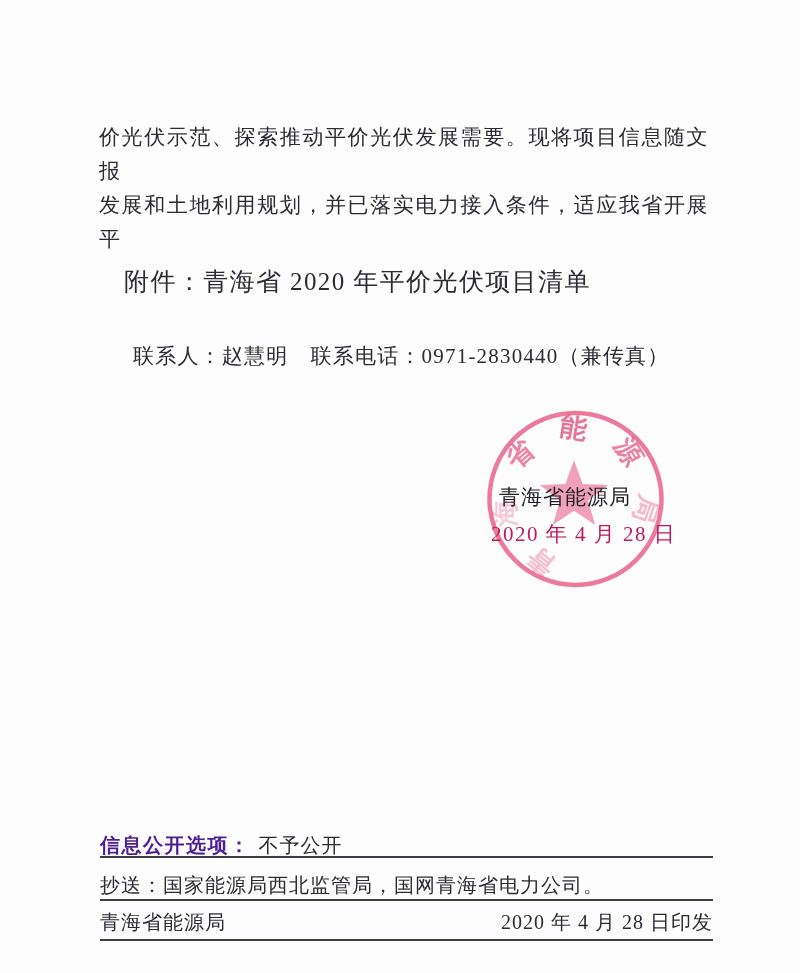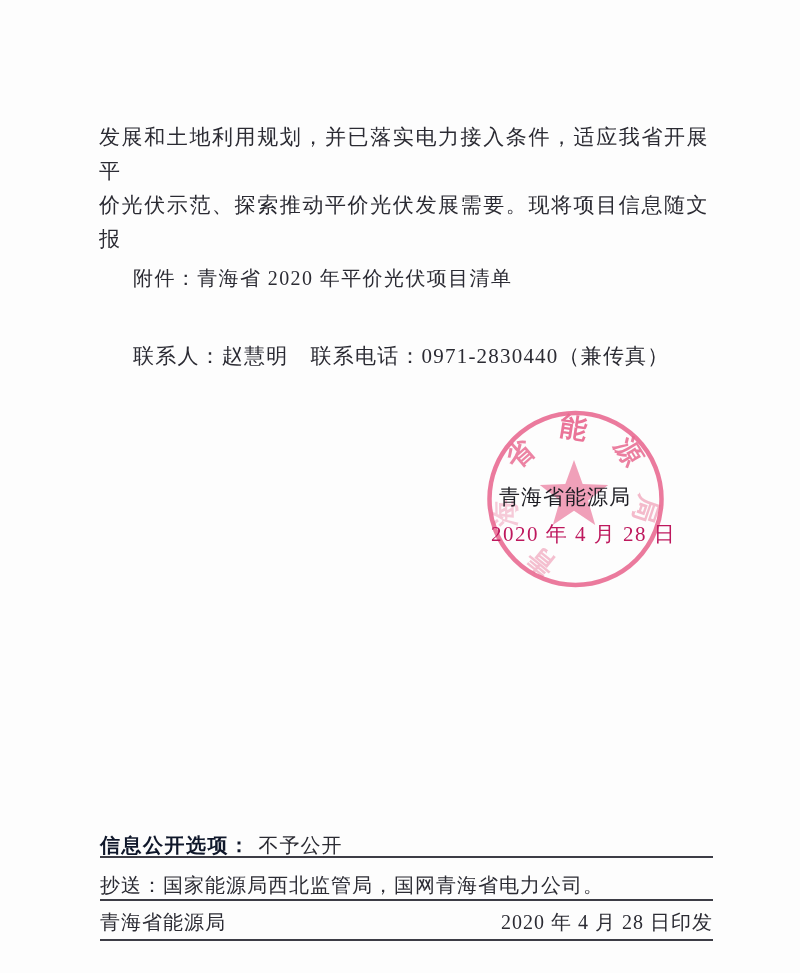--- a/index.html
+++ b/index.html
@@ -12,22 +12,22 @@
     color:#2b2b33;
   }
   .page{position:absolute;inset:0;}
 
   
   .body-text{
     position:absolute;left:99px;top:120px;width:620px;
     font-size:21px;line-height:34px;letter-spacing:1.6px;
   }
   .attachment{
-    position:absolute;left:133px;top:265px;
-    font-size:20px;letter-spacing:1.4px;
+    position:absolute;left:124px;top:265px;
+    font-size:25px;letter-spacing:1.4px;
   }
   .contact{
     position:absolute;left:133px;top:342px;
     font-size:21px;letter-spacing:1.2px;
   }
 
   
   .seal{position:absolute;left:470px;top:399px;width:212px;height:212px;}
   .seal svg{display:block;}
   .seal-arc-text{font-family:"Liberation Serif","DejaVu Serif",serif;font-size:27px;font-weight:700;letter-spacing:26px;}
@@ -41,21 +41,21 @@
     font-size:21px;letter-spacing:1.5px;color:#be185d;
   }
 
   
   .disclosure{
     position:absolute;left:100px;top:832px;
     font-size:20px;letter-spacing:1px;
   }
   .disclosure .label{
     font-family:"Liberation Sans","DejaVu Sans",sans-serif;
-    font-weight:700;letter-spacing:1.5px;color:#0f172a;
+    font-weight:700;letter-spacing:1.5px;color:#4c1d95;
   }
   .disclosure .value{padding-left:8px;}
   .rule{position:absolute;left:100px;width:613px;background:#3d3d46;}
   .rule1{top:856px;height:2px;}
   .rule2{top:899px;height:2px;}
   .rule3{top:939px;height:2px;}
   .cc-line{
     position:absolute;left:100px;top:872px;
     font-size:20px;letter-spacing:1px;
   }
@@ -64,22 +64,22 @@
     display:flex;justify-content:space-between;
     font-size:20px;letter-spacing:1px;
   }
 </style>
 </head>
 <body>
 
 <div class="page">
 
   <div class="body-text">
+    <div>价光伏示范、探索推动平价光伏发展需要。现将项目信息随文报</div>
     <div>发展和土地利用规划，并已落实电力接入条件，适应我省开展平</div>
-    <div>价光伏示范、探索推动平价光伏发展需要。现将项目信息随文报</div>
   </div>
 
   <div class="attachment">附件：青海省 2020 年平价光伏项目清单</div>
 
   <div class="contact">联系人：赵慧明　联系电话：0971-2830440（兼传真）</div>
 
   <div class="seal">
     <svg width="212" height="212" viewBox="0 0 212 212">
       <defs>
         <path id="sealArcTop" d="M 79.7 155.3 A 61 61 0 1 1 131.3 155.3" fill="none"></path>

